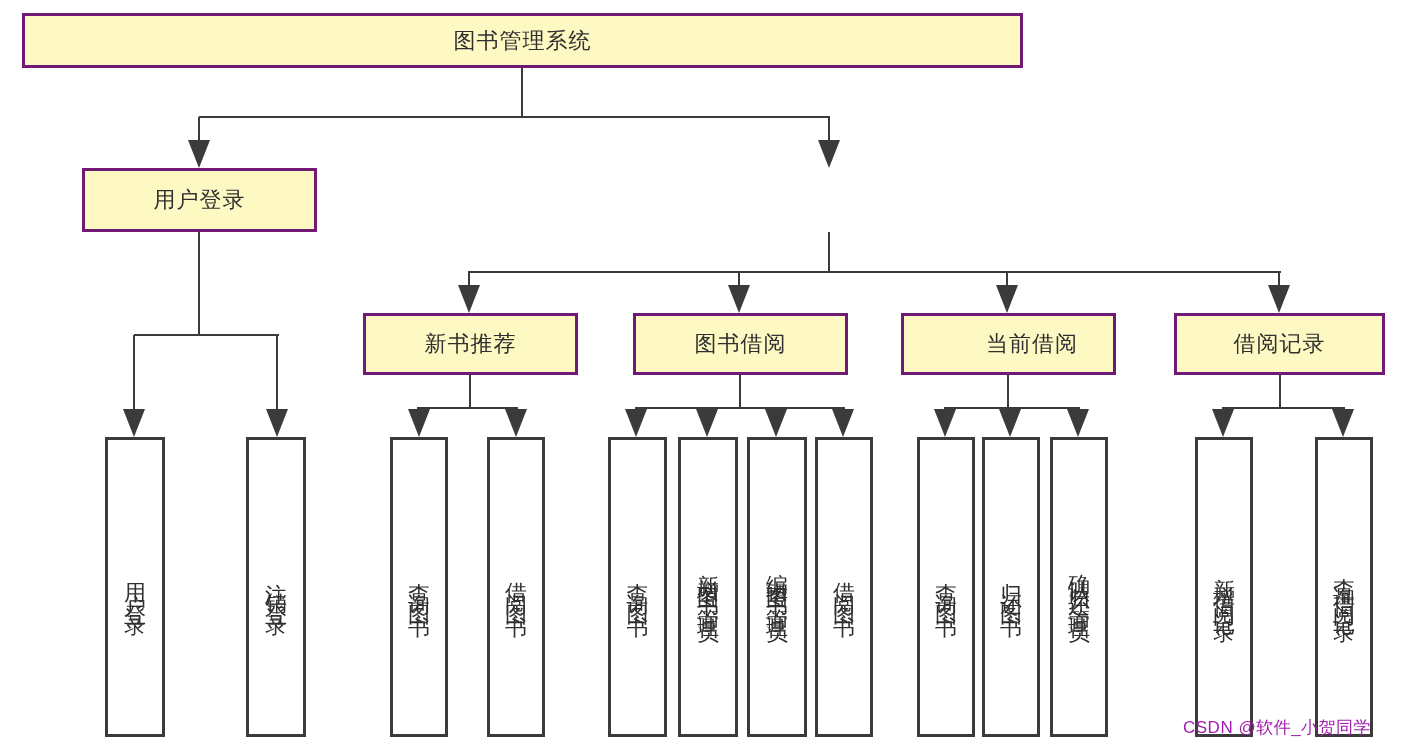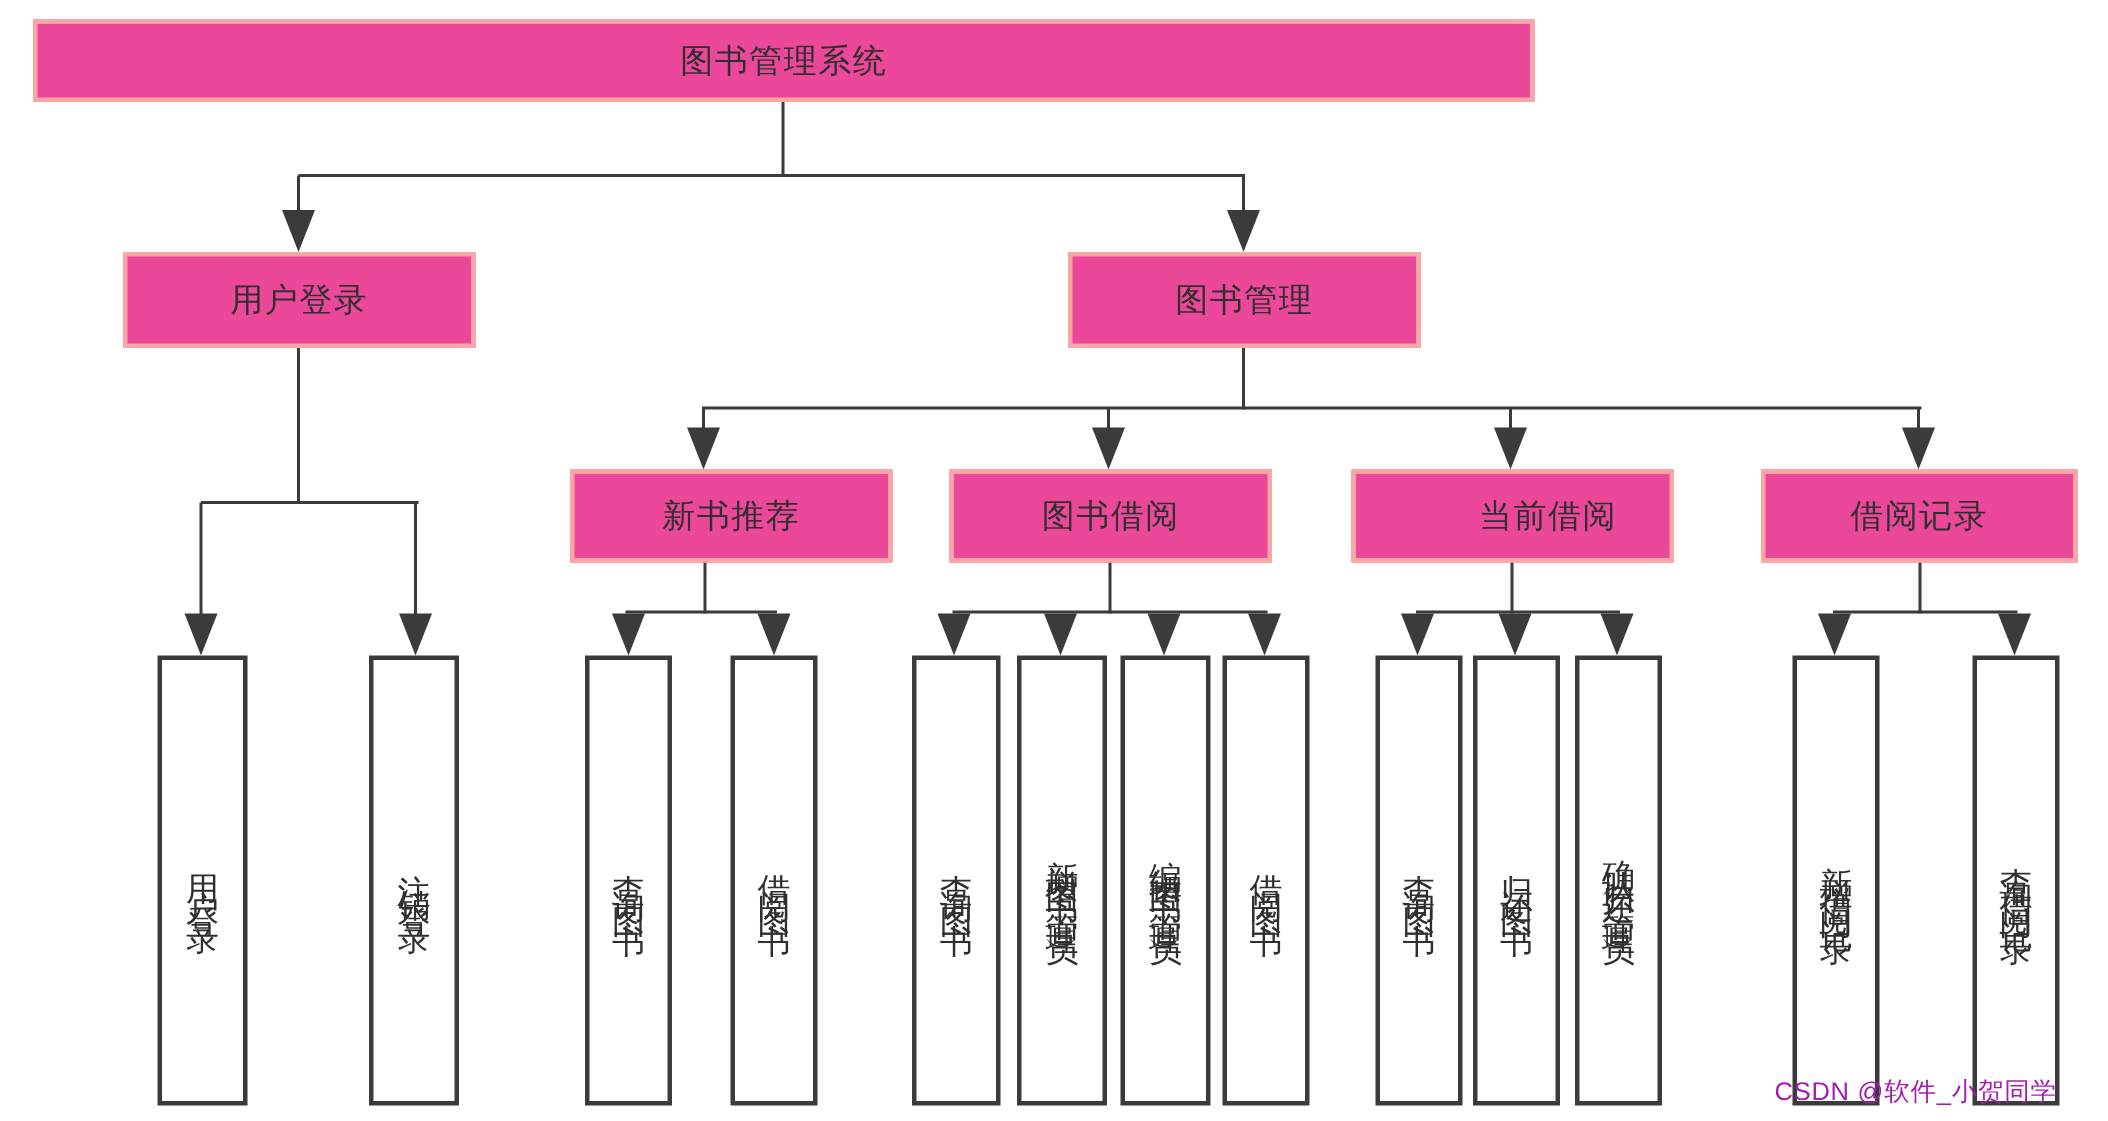--- a/index.html
+++ b/index.html
@@ -9,22 +9,22 @@
     position: relative;
     width: 1405px;
     height: 747px;
     background: #ffffff;
     overflow: hidden;
     color: #2f2f2f;
   }
   
   .hbox {
     position: absolute;
-    background: #ec4899;
-    border: 3px solid #fca5a5;
+    background: #fef9c3;
+    border: 3px solid #701a75;
     display: flex;
     align-items: center;
     justify-content: center;
     font-size: 22px;
     letter-spacing: 1px;
     color: #2f2f2f;
     z-index: 2;
   }
   
   .vbox {
@@ -75,25 +75,22 @@
 
 <div class="canvas">
 
   <div class="hbox" style="left:22px; top:13px; width:1001px; height:55px;">
     <span>图书管理系统</span>
   </div>
 
   <div class="hbox" style="left:82px; top:168px; width:235px; height:64px;">
     <span>用户登录</span>
   </div>
-  <div class="hbox" style="left:712px; top:168px; width:235px; height:64px;">
-    <span>图书管理</span>
-  </div>
 
-  <div class="hbox" style="left:380px; top:313px; width:215px; height:62px;">
+  <div class="hbox" style="left:363px; top:313px; width:215px; height:62px;">
     <span>新书推荐</span>
   </div>
   <div class="hbox" style="left:633px; top:313px; width:215px; height:62px;text-align:right;">
     <span>图书借阅</span>
   </div>
   <div class="hbox" style="left:901px; top:313px; width:215px; height:62px;padding-left:47px;">
     <span>当前借阅</span>
   </div>
   <div class="hbox" style="left:1174px; top:313px; width:211px; height:62px;">
     <span>借阅记录</span>

